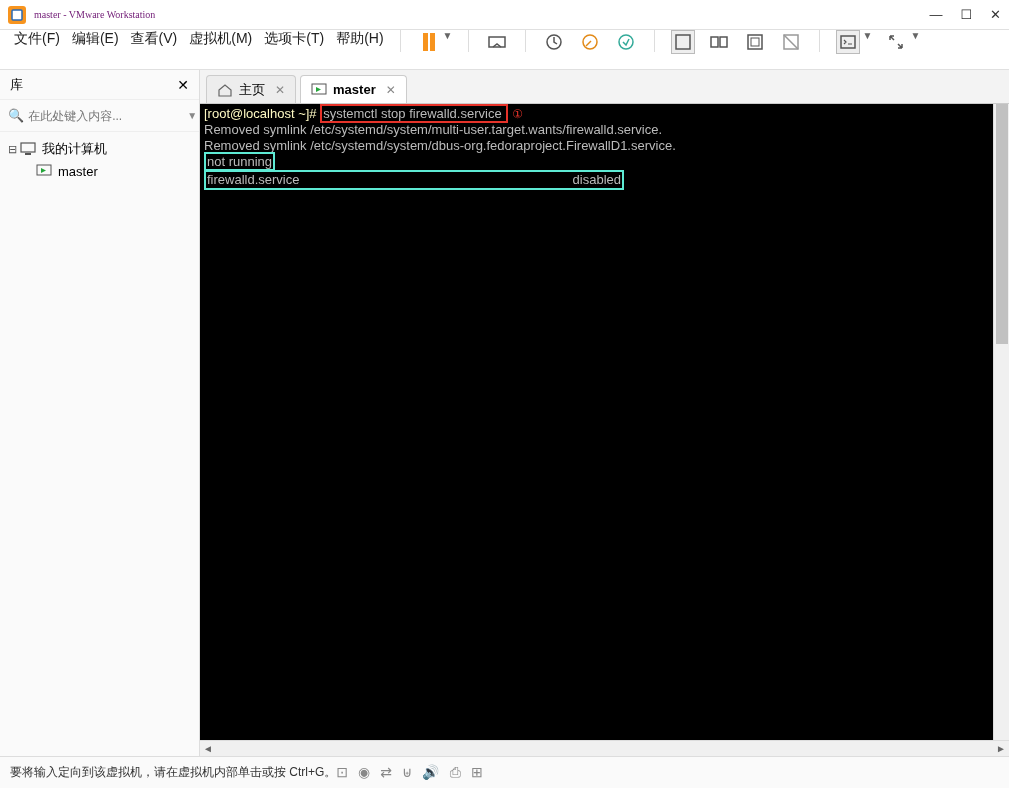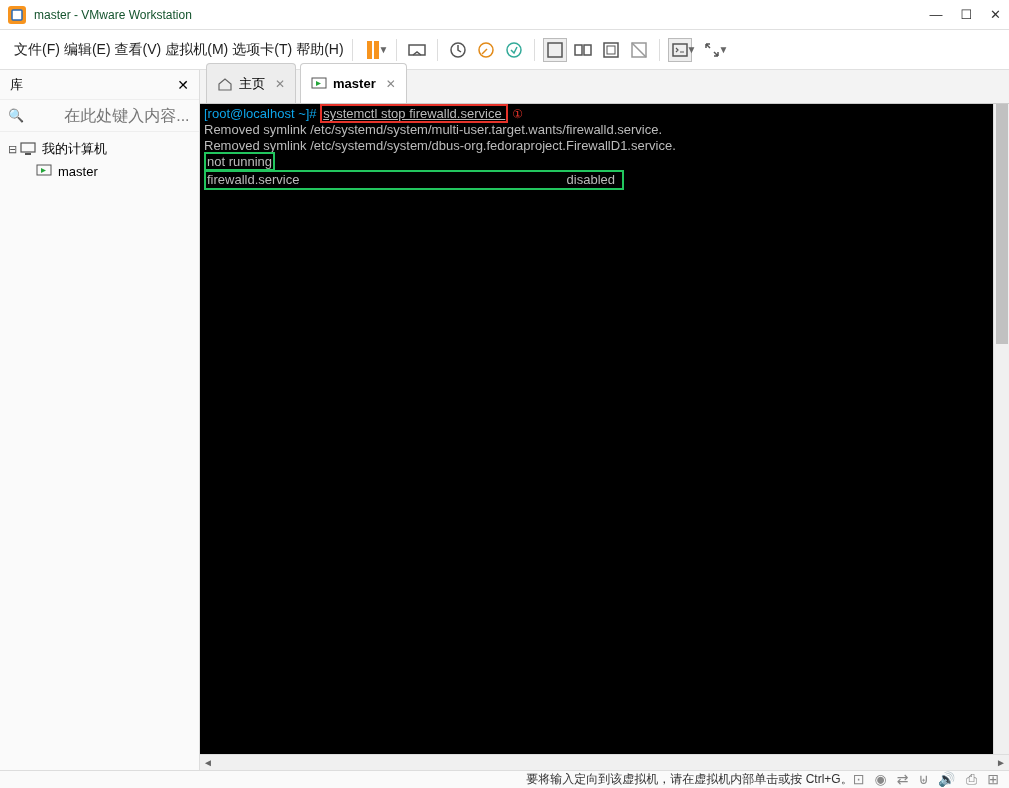--- a/index.html
+++ b/index.html
@@ -1,70 +1,70 @@
 <!DOCTYPE html>
 <html><head>
 <meta charset="utf-8">
 <style>
 * { margin: 0; padding: 0; box-sizing: border-box; font-family: "Microsoft YaHei", sans-serif; }
 body { width: 1009px; height: 788px; background: #fff; display: flex; flex-direction: column; overflow: hidden; }
 
 .titlebar { height: 30px; display: flex; align-items: center; padding: 0 8px; border-bottom: 1px solid #e0e0e0; }
 .titlebar .logo { width: 18px; height: 18px; background: #f7941e; border-radius: 3px; margin-right: 8px; display: flex; align-items: center; justify-content: center; }
 .titlebar .logo svg { width: 12px; height: 12px; }
-.titlebar .title { font-size: 12px; color: #14532d; flex: 1; }
+.titlebar .title { font-size: 10px; color: #701a75; flex: 1; font-family: Liberation Serif, serif; }
 .titlebar .win-controls { display: flex; gap: 18px; }
 .titlebar .win-controls span { font-size: 13px; color: #333; cursor: pointer; }
 
-.menubar { height: 40px; display: flex; align-items: center; padding: 0 14px; gap: 4px; border-bottom: 1px solid #e0e0e0; }
+.menubar { height: 40px; display: flex; padding: 0 14px; gap: 12px; border-bottom: 1px solid #e0e0e0; }
 .menubar .menu-item { font-size: 14px; color: #222; cursor: pointer; }
 .menubar .sep { width: 1px; height: 22px; background: #ddd; margin: 0 4px; }
 .menubar .tool-btn { width: 24px; height: 24px; display: flex; align-items: center; justify-content: center; cursor: pointer; }
 .menubar .tool-btn.pause { flex-direction: row; gap: 2px; }
 .menubar .pause-bar { width: 5px; height: 18px; background: #f7941e; }
 .menubar .tool-btn svg { width: 20px; height: 20px; }
 .menubar .dropdown { font-size: 10px; color: #666; margin-left: -10px; }
 
 .main-area { flex: 1; display: flex; min-height: 0; }
 
 .sidebar { width: 200px; border-right: 1px solid #ddd; display: flex; flex-direction: column; background: #fafafa; }
 .sidebar-header { height: 30px; display: flex; align-items: center; justify-content: space-between; padding: 0 10px; font-size: 13px; border-bottom: 1px solid #eee; }
 .sidebar-header .close { font-size: 14px; cursor: pointer; }
 .sidebar-search { height: 32px; display: flex; align-items: center; padding: 4px 8px; border-bottom: 1px solid #eee; }
 .sidebar-search .search-icon { font-size: 13px; color: #888; margin-right: 4px; }
-.sidebar-search input { flex: 1; border: none; background: transparent; font-size: 16px; outline: none; margin-left: 36px; }
+.sidebar-search input { flex: 1; border: none; background: transparent; font-size: 12px; outline: none; }
 .sidebar-search .drop { font-size: 10px; color: #888; margin-left: 4px; }
 .tree { padding: 6px 8px; font-size: 13px; }
 .tree-row { display: flex; align-items: center; height: 22px; cursor: pointer; }
 .tree-row .toggle { width: 12px; font-size: 11px; color: #555; }
 .tree-row .node-icon { width: 18px; height: 14px; margin-right: 4px; display: flex; align-items: center; }
 .tree-row.child { padding-left: 28px; }
 .monitor-icon svg, .vm-icon svg { width: 16px; height: 14px; }
 
 .content { flex: 1; display: flex; flex-direction: column; min-width: 0; }
 .tabs { height: 34px; display: flex; align-items: flex-end; padding: 0 6px; background: #f3f3f3; border-bottom: 1px solid #ccc; gap: 4px; }
-.tab { height: 40px; display: flex; align-items: center; padding: 0 10px; background: #fff; border: 1px solid #ccc; border-bottom: none; border-radius: 4px 4px 0 0; font-size: 13px; cursor: pointer; gap: 6px; }
+.tab { height: 28px; display: flex; align-items: center; padding: 0 10px; background: #fff; border: 1px solid #ccc; border-bottom: none; border-radius: 4px 4px 0 0; font-size: 13px; cursor: pointer; gap: 6px; }
 .tab.inactive { background: #ededed; }
 .tab .tab-icon { width: 16px; height: 14px; display: flex; align-items: center; }
 .tab .tab-close { font-size: 12px; color: #888; margin-left: 4px; }
 
 .console-wrap { flex: 1; background: #fff; padding: 0; position: relative; min-height: 0; display: flex; flex-direction: column; }
 .console { flex: 1; background: #000; font-family: "Consolas","Courier New",monospace; font-size: 13px; line-height: 16px; color: #bbb; padding: 2px 4px; overflow: hidden; position: relative; }
 .console .line { white-space: pre; }
-.console .prompt { color: #0ea5e9; }
-.console .redbox { border: 2px solid #e6332a; padding: 0 1px; text-decoration: underline; }
-.console .greenbox { border: 2px solid #22c55e; padding: 0 1px; }
+.console .prompt { color: #fef9c3; }
+.console .redbox { border: 2px solid #e6332a; padding: 0 1px; }
+.console .greenbox { border: 2px solid #5eead4; padding: 0 1px; }
 .console .circ { color: #e6332a; font-size: 12px; margin-left: 4px; }
 .scrollbar-v { position: absolute; right: 0; top: 0; width: 16px; height: 100%; background: #f0f0f0; border-left: 1px solid #ddd; }
 .scrollbar-v .thumb { position: absolute; top: 0; left: 2px; width: 12px; height: 240px; background: #c1c1c1; }
 .scrollbar-h { height: 16px; background: #f0f0f0; border-top: 1px solid #ddd; display: flex; }
 .scrollbar-h .arrow { width: 16px; display: flex; align-items: center; justify-content: center; font-size: 10px; color: #666; }
 .scrollbar-h .track { flex: 1; }
 
-.statusbar { height: 18px; display: flex; align-items: center; padding: 0 10px; font-size: 12px; color: #333; border-top: 1px solid #ddd; background: #fafafa; justify-content: flex-end; }
+.statusbar { height: 32px; display: flex; align-items: center; padding: 0 10px; font-size: 12px; color: #333; border-top: 1px solid #ddd; background: #fafafa; justify-content: flex-start; }
 .statusbar .icons { display: flex; gap: 10px; color: #888; }
 .statusbar .icons span { font-size: 14px; }
 </style>
 </head>
 <body>
 
 <div class="titlebar">
   <div class="logo">
     <svg viewBox="0 0 12 12">
         <rect x="1" y="1" width="10" height="10" rx="1" fill="#fff" stroke="#2a6ab5" stroke-width="1.5"></rect>
@@ -214,21 +214,21 @@
         <span class="tab-close">✕</span>
       </div>
     </div>
 
     <div class="console-wrap">
       <div class="console">
         <div class="line"><span class="prompt">[root@localhost ~]# </span><span class="redbox"><span>systemctl stop firewalld.service </span></span><span class="circ">①</span></div>
         <div class="line">Removed symlink /etc/systemd/system/multi-user.target.wants/firewalld.service.</div>
         <div class="line">Removed symlink /etc/systemd/system/dbus-org.fedoraproject.FirewallD1.service.</div>
         <div class="line"><span class="greenbox"><span>not running</span></span></div>
-        <div class="line"><span class="greenbox" style="display:inline-block;width:420px"><span>firewalld.service</span><span style="float:right;padding-right:6px">disabled</span></span></div>
+        <div class="line"><span class="greenbox" style="display:inline-block;width:420px"><span>firewalld.service</span><span style="float:right;">disabled</span></span></div>
         <div class="scrollbar-v">
             <div class="thumb"></div>
           </div>
       </div>
       <div class="scrollbar-h">
         <span class="arrow">◄</span>
         <div class="track"></div>
         <span class="arrow">►</span>
       </div>
     </div>

